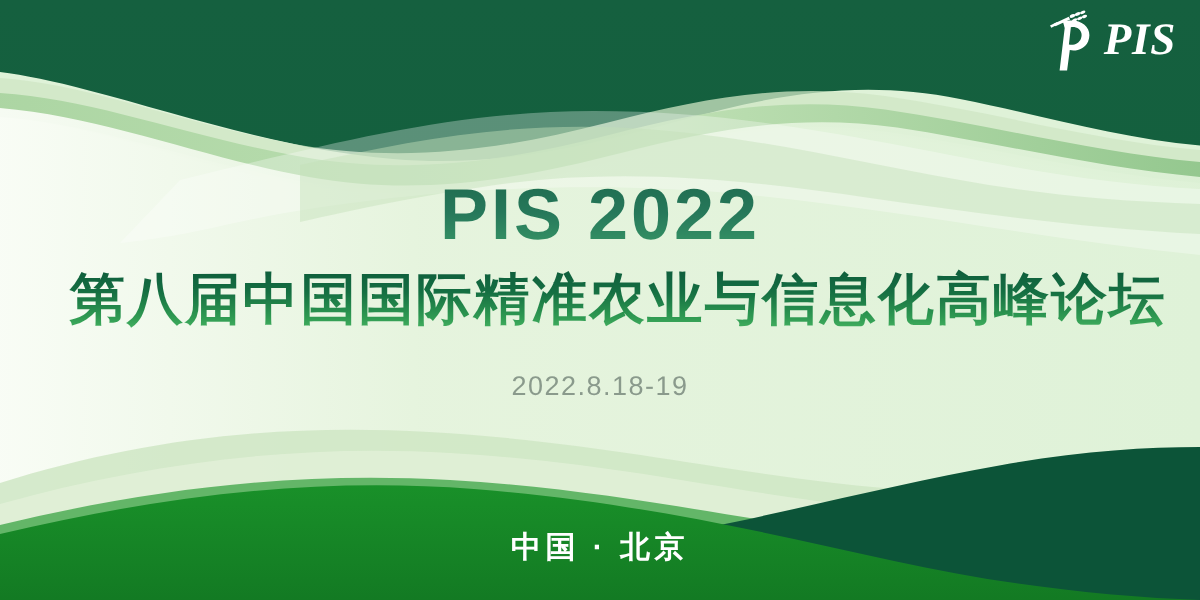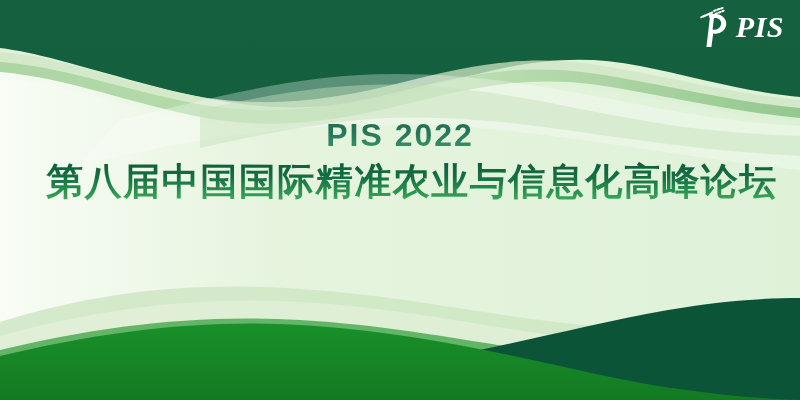--- a/index.html
+++ b/index.html
@@ -38,21 +38,21 @@
   }
 
   
   .content {
     position:absolute;
     left:0; right:0; top:118px;
     z-index:5;
     text-align:center;
   }
   .title-en {
-    font-size:32px;
+    font-size:48px;
     font-weight:bold;
     letter-spacing:2px;
     line-height:1.1;
     background:linear-gradient(180deg,#1f6b4f 0%,#26785a 45%,#3b9b69 100%);
     -webkit-background-clip:text;
     background-clip:text;
     color:transparent;
     -webkit-text-fill-color:transparent;
     display:inline-block;
   }
@@ -217,16 +217,18 @@
                C19.8 24.4 23.3 23.0 24.6 19.8
                C26.0 16.4 24.3 13.1 21.2 12.3
                C20.1 12.0 18.9 12.0 17.9 12.2 Z"></path>
     </svg>
     <span class="logo-word">PIS</span>
   </div>
 
   <div class="content">
     <div class="title-en">PIS 2022</div>
     <div class="title-cn">第八届中国国际精准农业与信息化高峰论坛</div>
+    <div class="date">2022.8.18-19</div>
   </div>
 
+  <div class="location">中国 · 北京</div>
 
 </div>
 
 </body></html>

